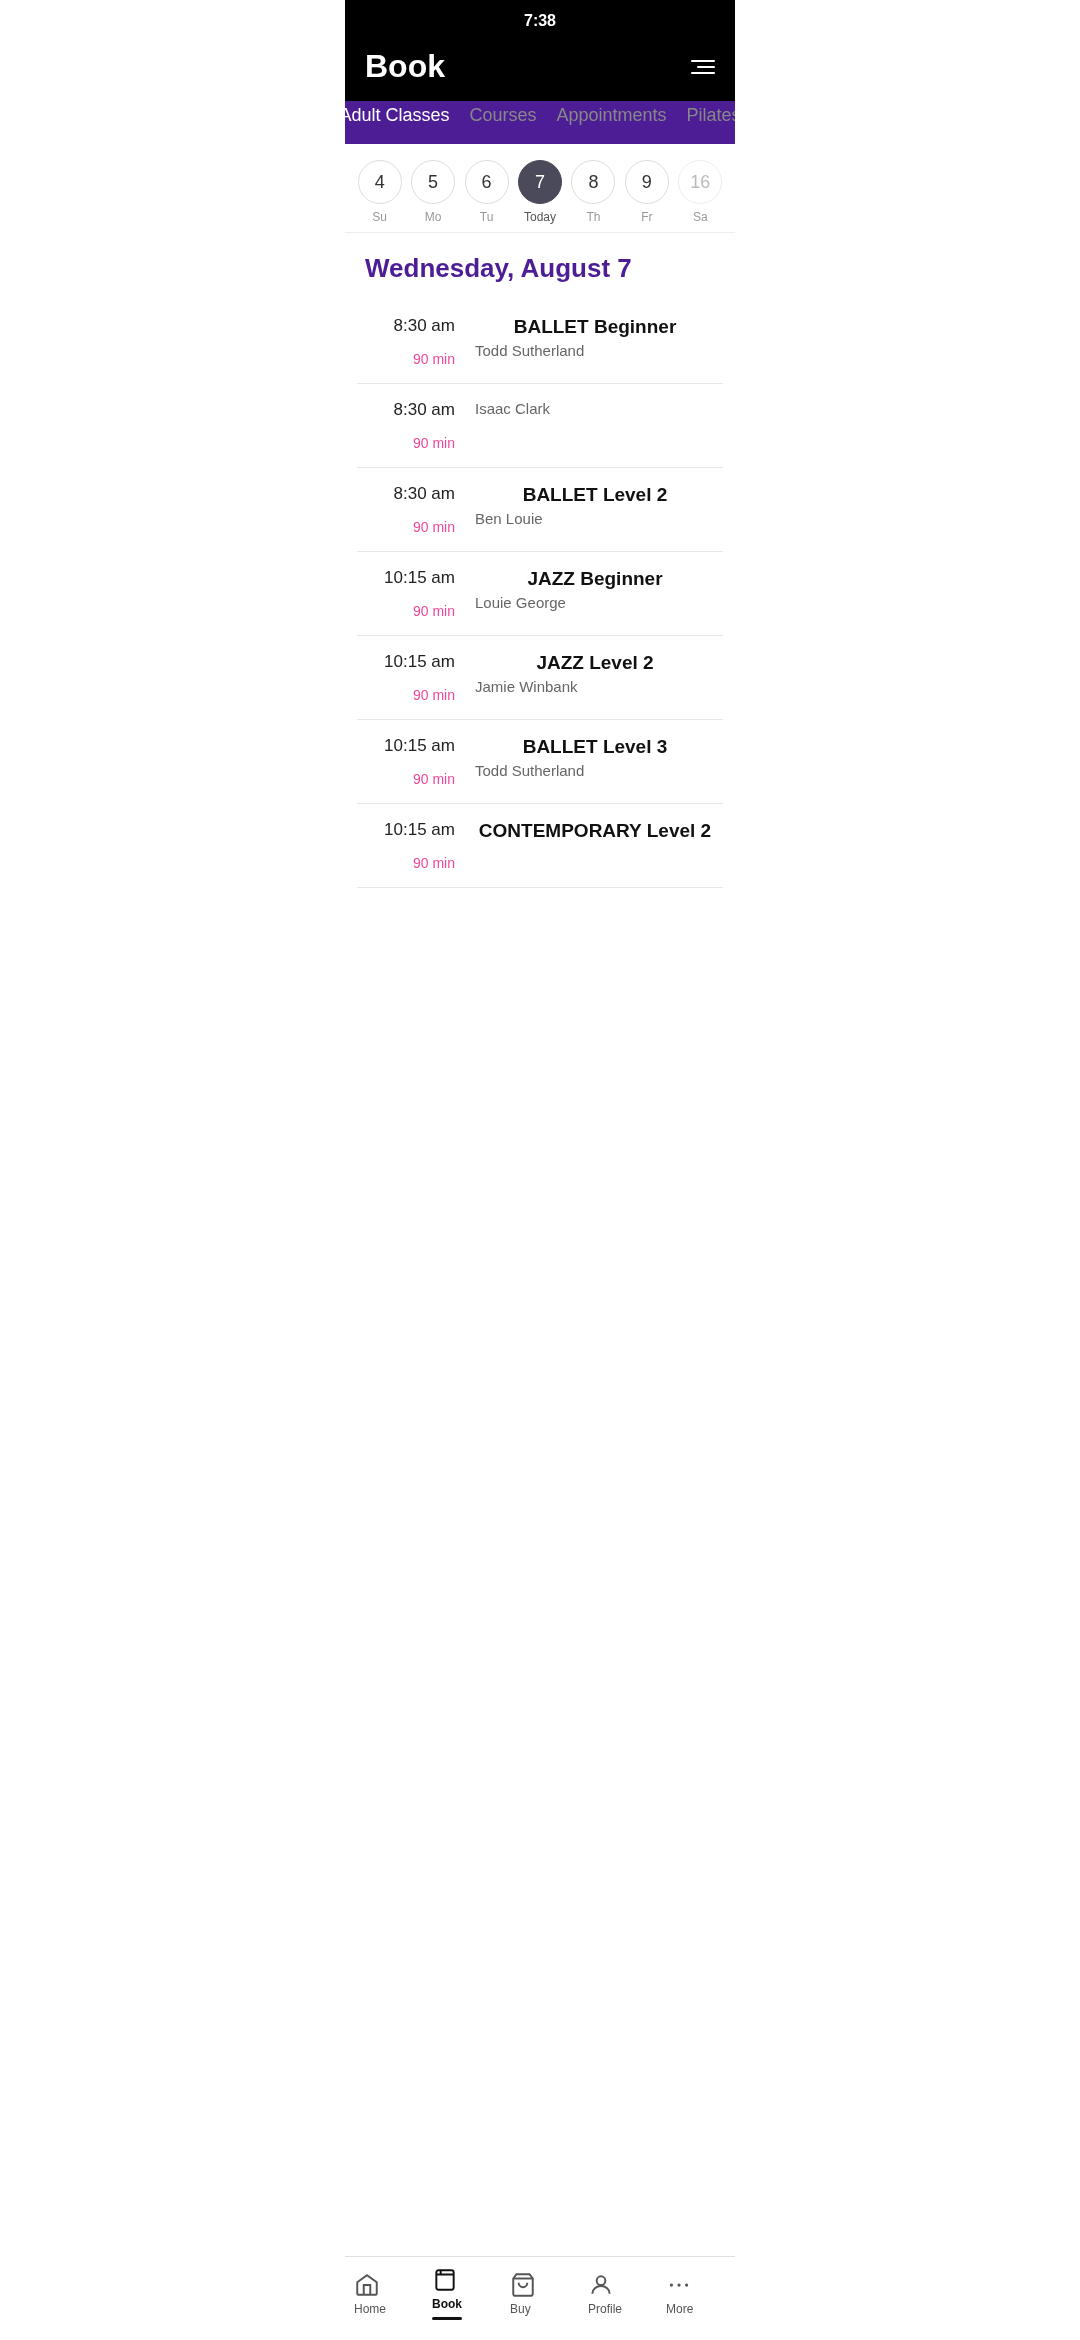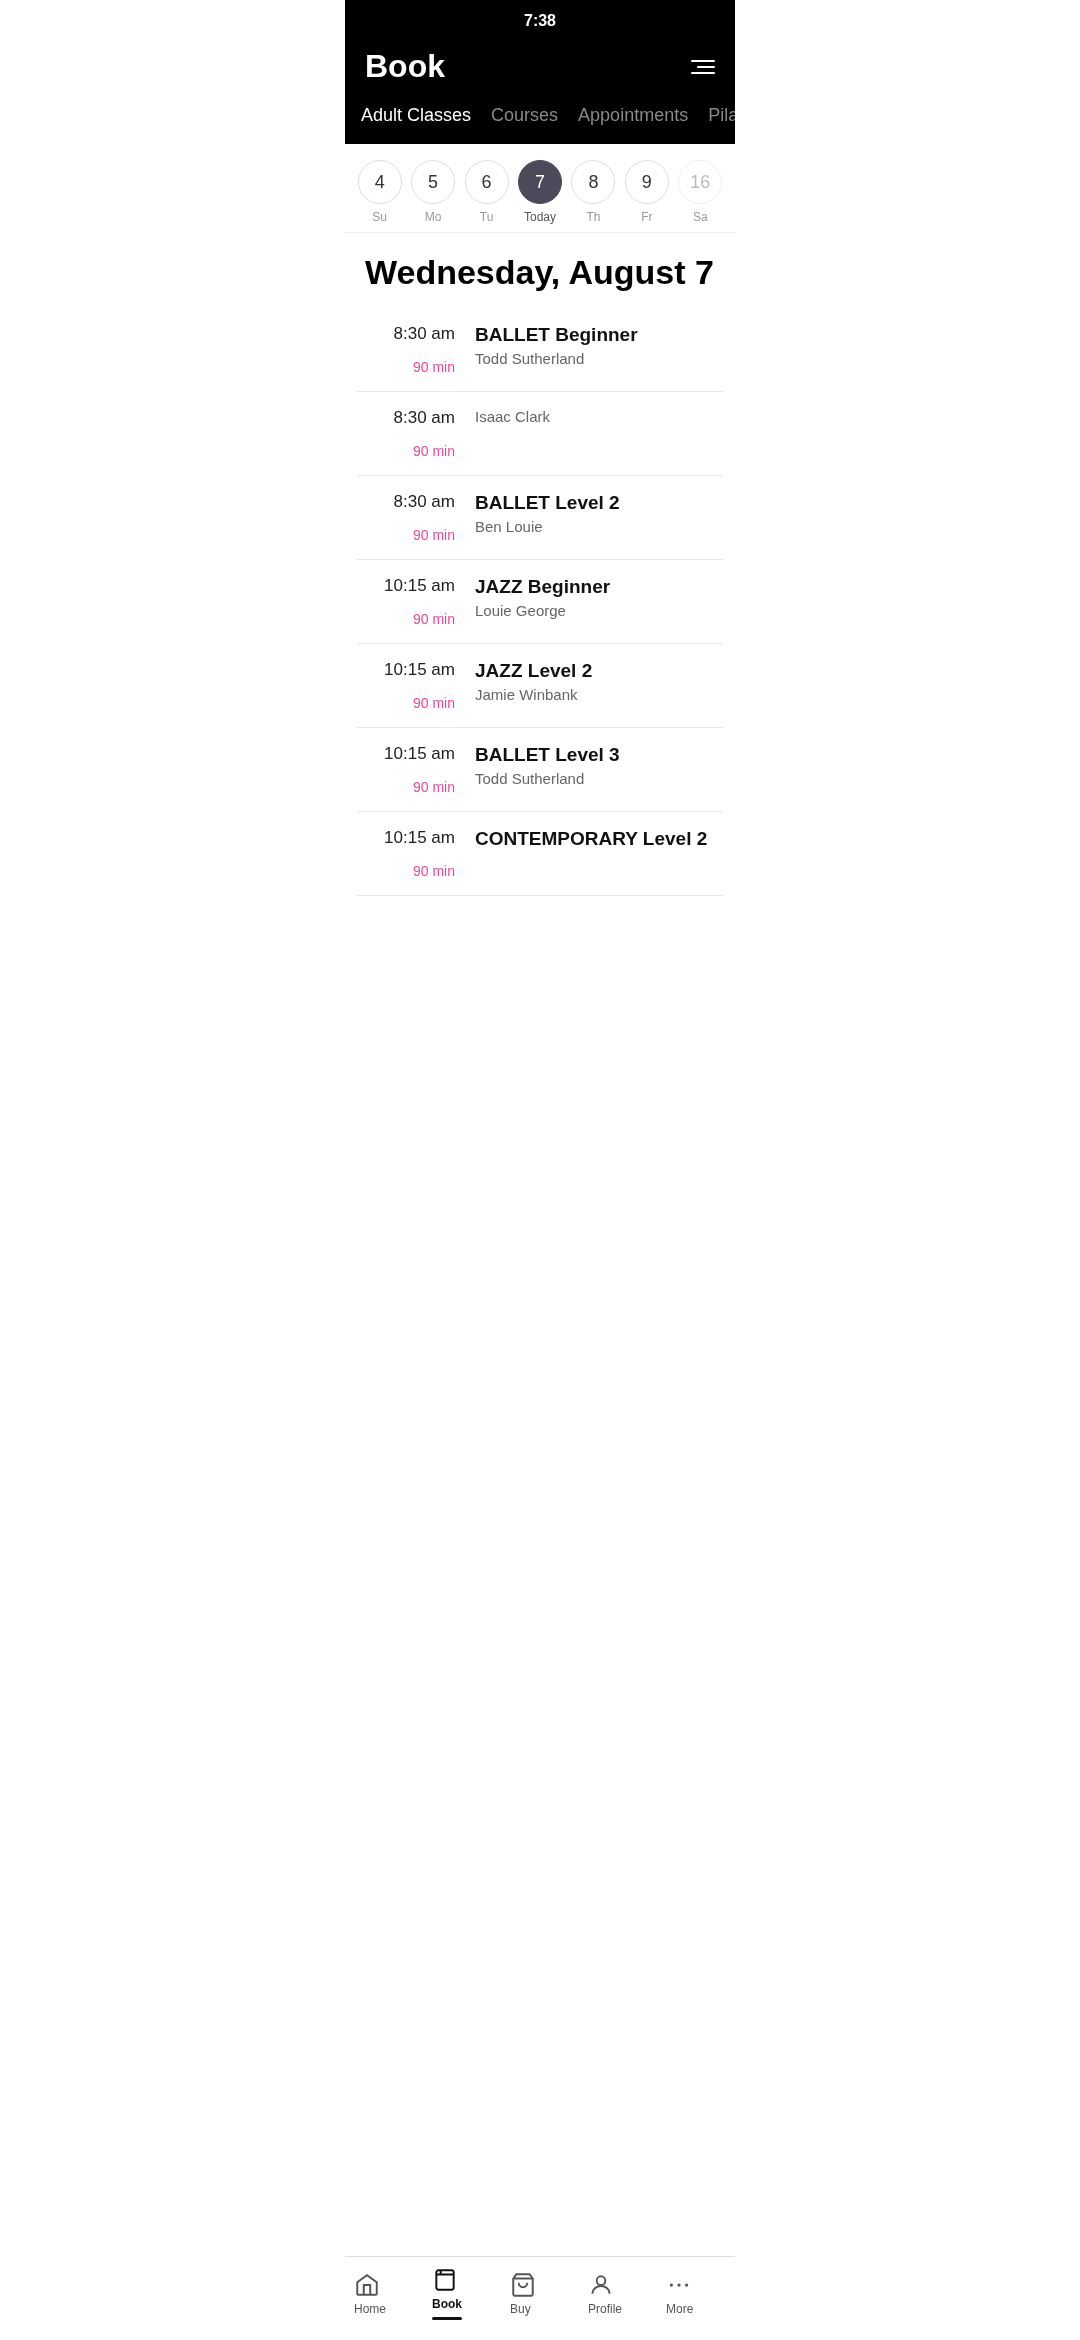--- a/index.html
+++ b/index.html
@@ -54,26 +54,27 @@
       background: #fff;
       border-radius: 1px;
     }
 
     .filter-icon span:nth-child(1) { width: 24px; }
     .filter-icon span:nth-child(2) { width: 18px; margin-left: 6px; }
     .filter-icon span:nth-child(3) { width: 24px; }
 
     
     .category-tabs {
-      background: #000000;
+      background: #4c1d95;
       display: flex;
       padding: 0 16px 12px;
       gap: 20px;
       overflow-x: auto;
       scrollbar-width: none;
+      justify-content: center;
     }
 
     .category-tabs::-webkit-scrollbar { display: none; }
 
     .category-tab {
       color: #888;
       font-size: 18px;
       font-weight: 500;
       white-space: nowrap;
       padding: 4px 0;
@@ -135,23 +136,23 @@
       color: #999;
     }
 
     .date-item.selected .date-label {
       color: #555;
     }
 
     
     .date-heading {
       padding: 20px 20px 16px;
-      font-size: 34px;
+      font-size: 26px;
       font-weight: 600;
-      color: #000000;
+      color: #4c1d95;
     }
 
     
     .class-list {
       padding: 0 12px;
     }
 
     .class-item {
       display: flex;
       align-items: flex-start;
@@ -180,20 +181,21 @@
 
     .class-info {
       flex: 1;
     }
 
     .class-name {
       font-size: 19px;
       font-weight: 600;
       color: #111;
       margin-bottom: 4px;
+      text-align: center;
     }
 
     .class-instructor {
       font-size: 15px;
       color: #666;
     }
 
     
     .bottom-nav {
       position: fixed;

